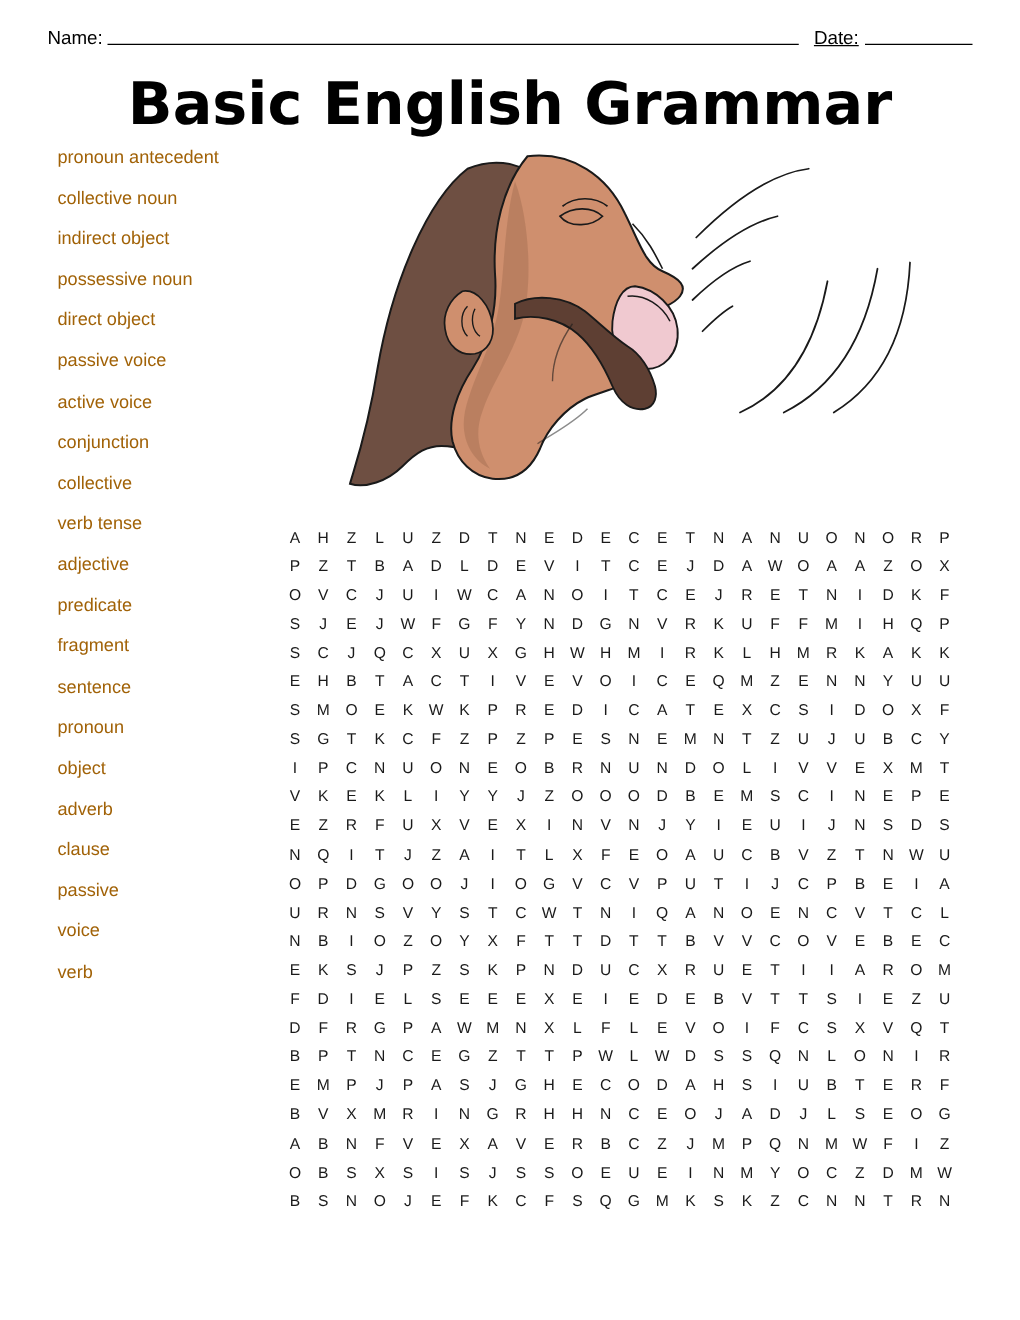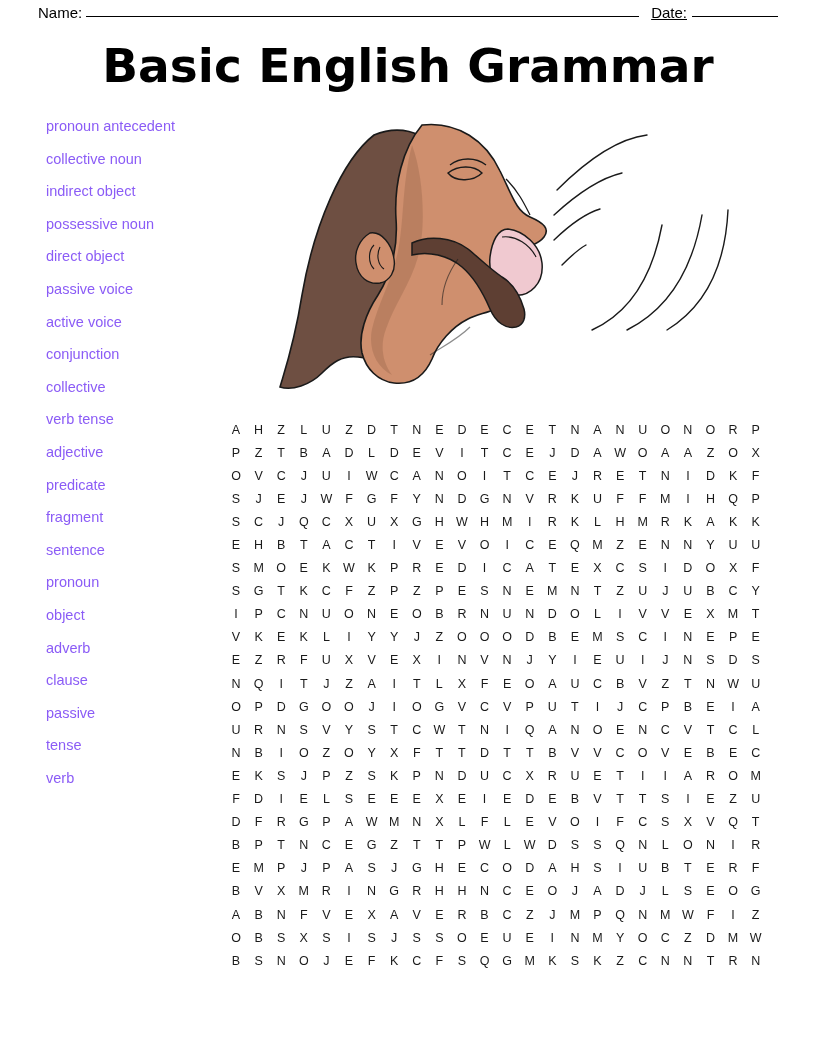--- a/index.html
+++ b/index.html
@@ -13,22 +13,22 @@
     height: 1056px;
     font-family: "Liberation Sans", sans-serif;
     color: #000000;
     position: relative;
     overflow: hidden;
   }
 
   
   .header-line {
     display: flex;
-    align-items: center;
-    padding: 4px 38px 0 38px;
+    align-items: flex-end;
+    padding: 22px 38px 0 38px;
     font-size: 15px;
   }
   .name-label { white-space: nowrap; }
   .name-rule {
     flex: 1 1 auto;
     border-bottom: 1px solid #000;
     margin: 0 6px 3px 4px;
     height: 12px;
   }
   .date-label { white-space: nowrap; margin-left: 6px; text-decoration: underline; }
@@ -53,21 +53,21 @@
   
   .wordlist {
     position: absolute;
     left: 46px;
     top: 110px;
     width: 180px;
   }
   .wordlist .word {
     font-size: 14.5px;
     line-height: 32.6px;
-    color: #8b5cf6;
+    color: #a16207;
     white-space: nowrap;
   }
 
   
   .illustration {
     position: absolute;
     left: 262px;
     top: 105px;
     width: 480px;
     height: 300px;
@@ -120,21 +120,21 @@
   <div class="word">verb tense</div>
   <div class="word">adjective</div>
   <div class="word">predicate</div>
   <div class="word">fragment</div>
   <div class="word">sentence</div>
   <div class="word">pronoun</div>
   <div class="word">object</div>
   <div class="word">adverb</div>
   <div class="word">clause</div>
   <div class="word">passive</div>
-  <div class="word">tense</div>
+  <div class="word">voice</div>
   <div class="word">verb</div>
 </div>
 
 <div class="illustration">
   <svg width="480" height="300" viewBox="0 0 480 300" xmlns="http://www.w3.org/2000/svg">
     <g stroke="#1a1a1a" stroke-width="1.4" fill="none" stroke-linecap="round">
       <path d="M295 85 Q 345 35 385 30"></path>
       <path d="M292 110 Q 330 75 360 68"></path>
       <path d="M292 135 Q 318 110 338 104"></path>
       <path d="M300 160 Q 315 145 324 140"></path>

